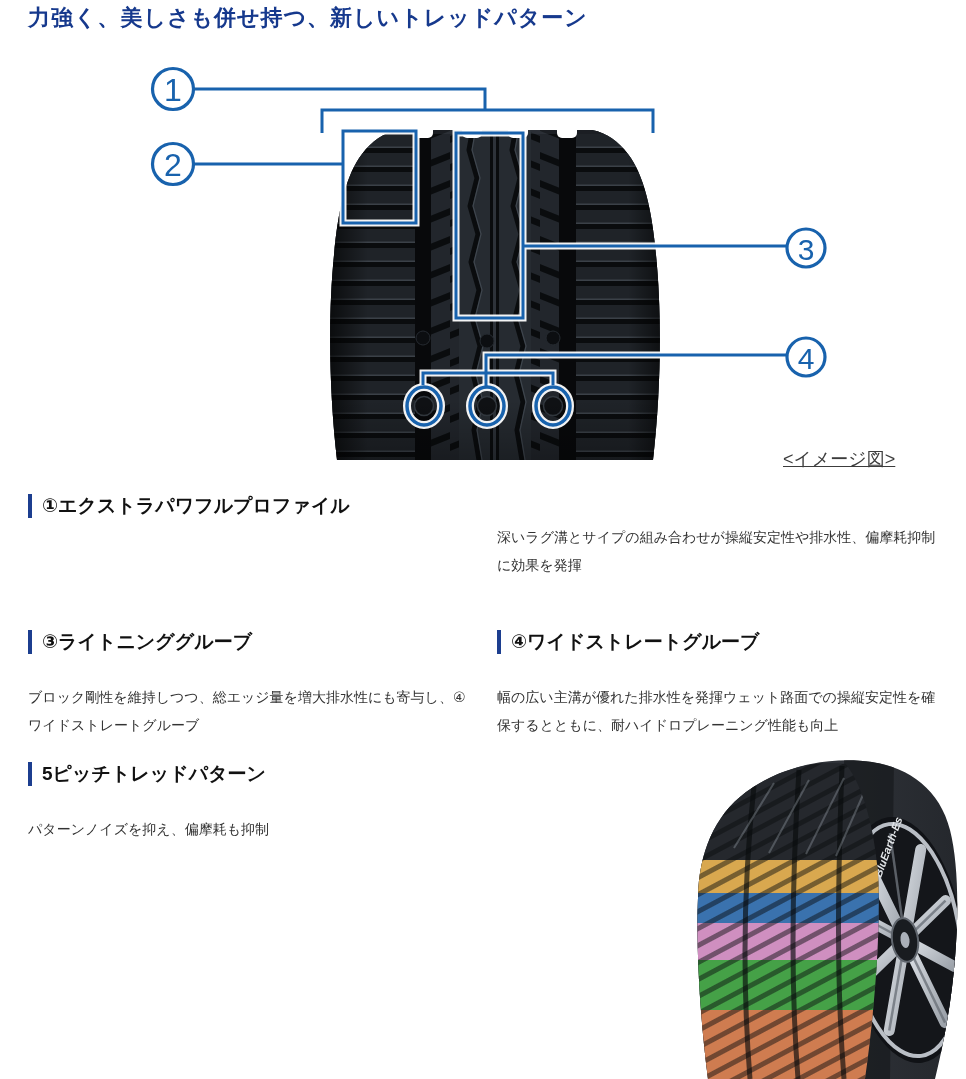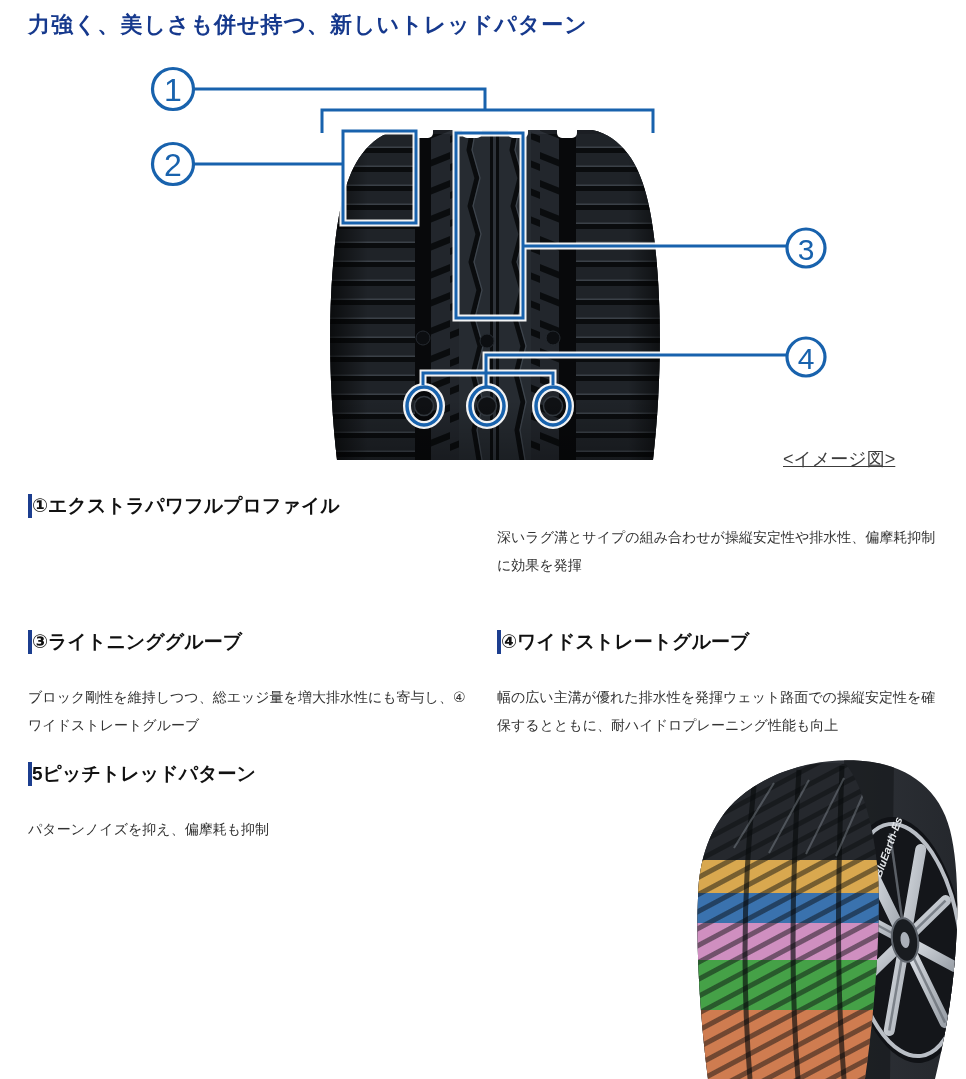--- a/index.html
+++ b/index.html
@@ -1,32 +1,32 @@
 <!DOCTYPE html>
 <html><head>
 <meta charset="utf-8">
 <style>
   html,body{margin:0;padding:0;}
   body{
     width:966px;height:1079px;position:relative;overflow:hidden;background:#fff;
     font-family:"Liberation Sans","DejaVu Sans",sans-serif;
   }
   .page-title{
-    position:absolute;left:28px;top:10px;margin:0;
+    position:absolute;left:28px;top:3px;margin:0;
     font-size:22px;font-weight:bold;color:#16398d;letter-spacing:1px;
   }
   .diagram-wrap{position:absolute;left:0;top:60px;width:966px;height:410px;}
   .img-caption{
     position:absolute;left:783px;top:447px;font-size:18px;color:#3c3c3c;text-decoration:underline;
   }
   .feature{position:absolute;width:440px;}
   .feature.col-r{width:448px;}
   .feat-h{
     margin:0;font-size:19px;font-weight:bold;color:#111;
-    border-left:4px solid #1c3e8f;line-height:24px;
+    border-left:4px solid #1c3e8f;padding-left:10px;line-height:24px;
   }
   .feat-b{
     margin:29px 0 0 0;font-size:14px;color:#333;line-height:28px;
   }
   .photo-wrap{position:absolute;left:694px;top:758px;width:272px;height:321px;}
   svg text.callout-num{
     font-family:"Liberation Sans","DejaVu Sans",sans-serif;
     fill:#1862ad;
   }
 </style>

